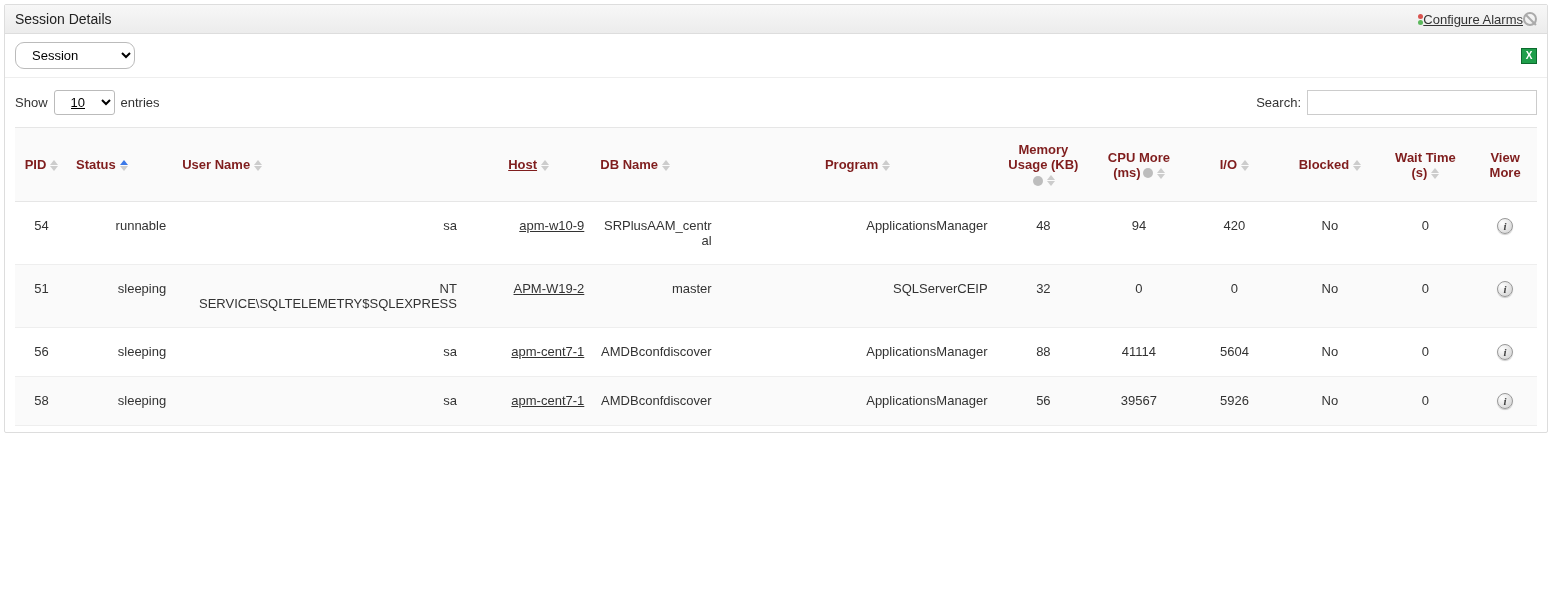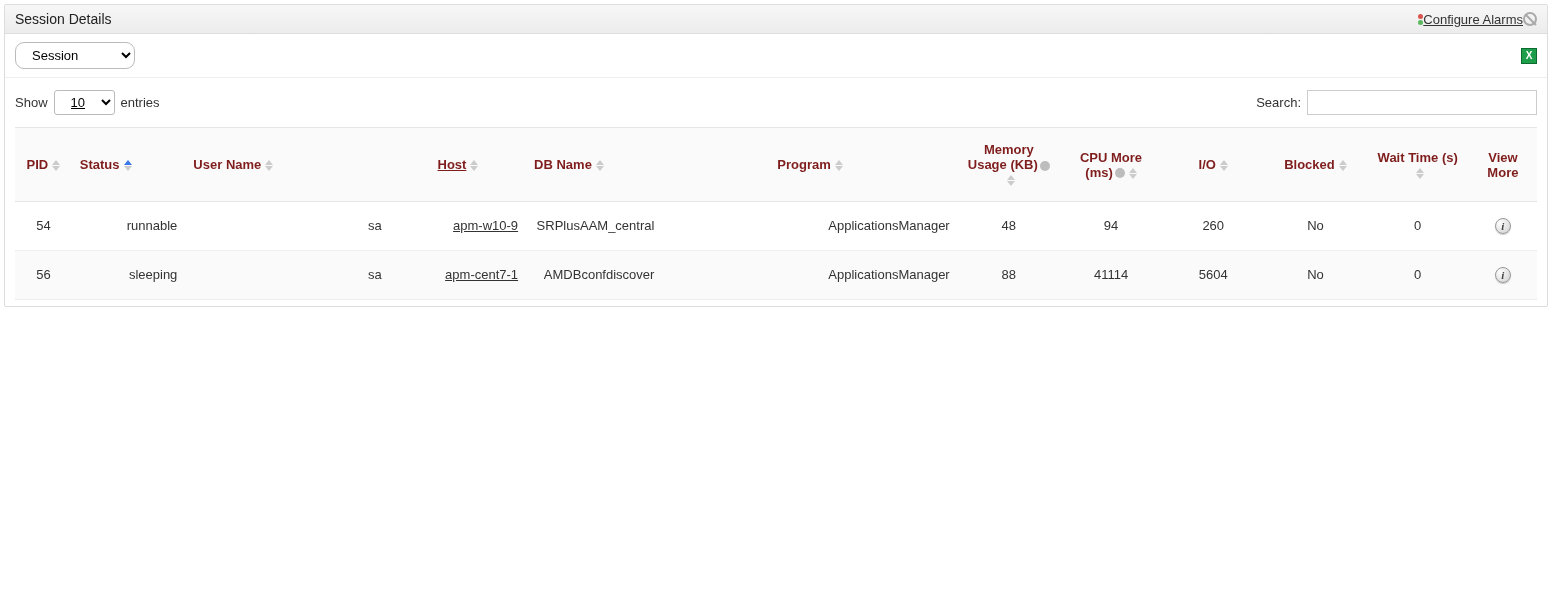--- a/index.html
+++ b/index.html
@@ -159,35 +159,63 @@
     <tbody id="tbody">
     <tr>
           <td class="center col-pid">54</td>
           <td class="left col-status">runnable</td>
           <td class="left col-user">sa</td>
           <td class="left col-host">apm-w10-9</td>
           <td class="left col-db">SRPlusAAM_central</td>
           <td class="left col-program">ApplicationsManager</td>
           <td class="center col-mem">48</td>
           <td class="center col-cpu">94</td>
-          <td class="center col-io">260</td>
+          <td class="center col-io">420</td>
+          <td class="center col-blocked">No</td>
+          <td class="center col-wait">0</td>
+          <td class="center col-view"><span class="info-icon">i</span></td>
+        </tr>
+        <tr>
+          <td class="center col-pid">51</td>
+          <td class="left col-status">sleeping</td>
+          <td class="left col-user">NT SERVICE\SQLTELEMETRY$SQLEXPRESS</td>
+          <td class="left col-host">APM-W19-2</td>
+          <td class="left col-db">master</td>
+          <td class="left col-program">SQLServerCEIP</td>
+          <td class="center col-mem">32</td>
+          <td class="center col-cpu">0</td>
+          <td class="center col-io">0</td>
           <td class="center col-blocked">No</td>
           <td class="center col-wait">0</td>
           <td class="center col-view"><span class="info-icon">i</span></td>
         </tr>
         <tr>
           <td class="center col-pid">56</td>
           <td class="left col-status">sleeping</td>
           <td class="left col-user">sa</td>
           <td class="left col-host">apm-cent7-1</td>
           <td class="left col-db">AMDBconfdiscover</td>
           <td class="left col-program">ApplicationsManager</td>
           <td class="center col-mem">88</td>
           <td class="center col-cpu">41114</td>
           <td class="center col-io">5604</td>
           <td class="center col-blocked">No</td>
           <td class="center col-wait">0</td>
           <td class="center col-view"><span class="info-icon">i</span></td>
         </tr>
+        <tr>
+          <td class="center col-pid">58</td>
+          <td class="left col-status">sleeping</td>
+          <td class="left col-user">sa</td>
+          <td class="left col-host">apm-cent7-1</td>
+          <td class="left col-db">AMDBconfdiscover</td>
+          <td class="left col-program">ApplicationsManager</td>
+          <td class="center col-mem">56</td>
+          <td class="center col-cpu">39567</td>
+          <td class="center col-io">5926</td>
+          <td class="center col-blocked">No</td>
+          <td class="center col-wait">0</td>
+          <td class="center col-view"><span class="info-icon">i</span></td>
+        </tr>
       </tbody>
   </table>
 
 </div>
 
 </body></html>

